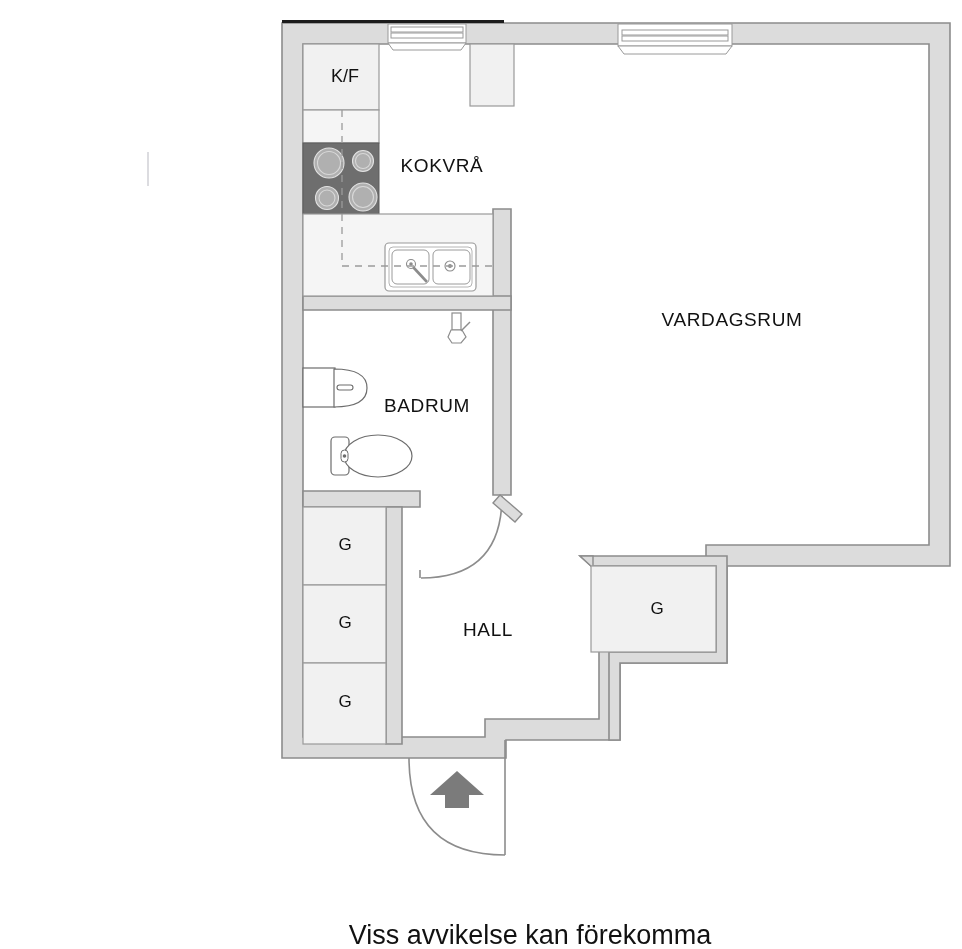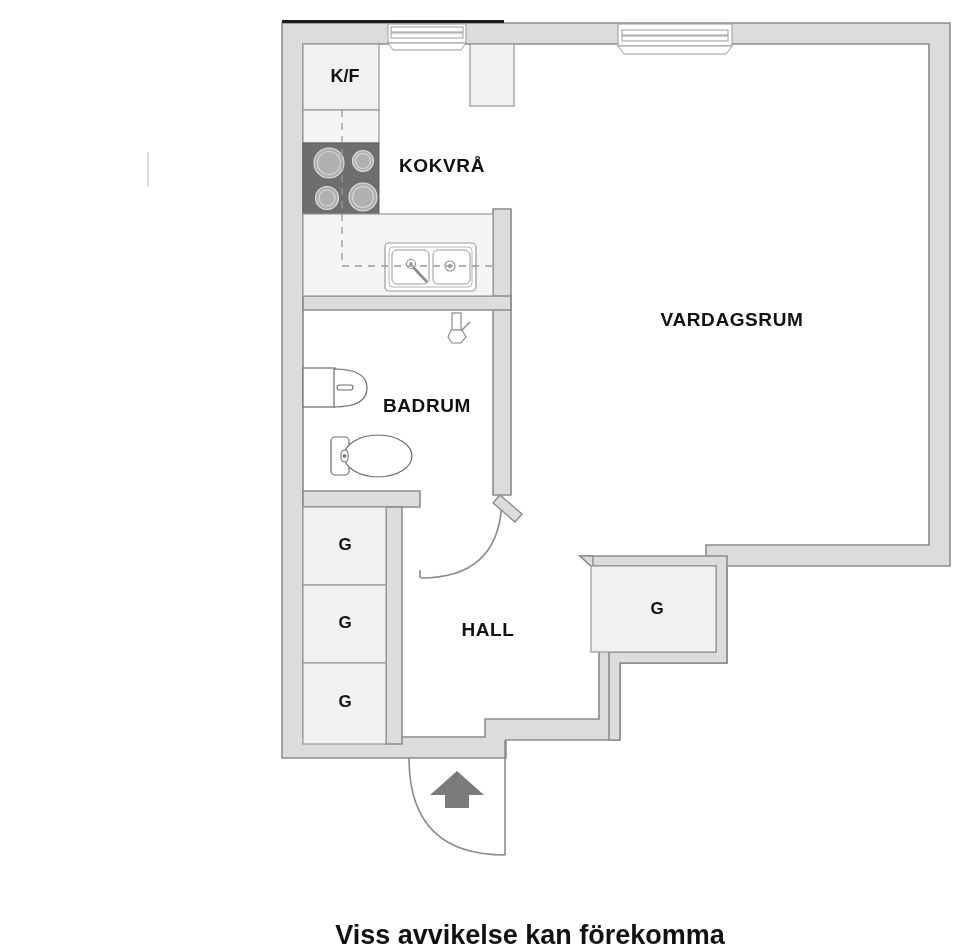--- a/index.html
+++ b/index.html
@@ -12,21 +12,20 @@
     width: 962px;
     height: 949px;
     overflow: hidden;
     font-family: "Liberation Sans", sans-serif;
   }
   #plan-root {
     position: relative;
     width: 805px;
     height: 949px;
     background: #ffffff;
-    font-weight: bold;
   }
   svg#floorplan {
     display: block;
     width: 962px;
     height: 949px;
   }
   .room-label {
     font-family: "Liberation Sans", sans-serif;
     font-size: 19px;
     fill: #111111;

